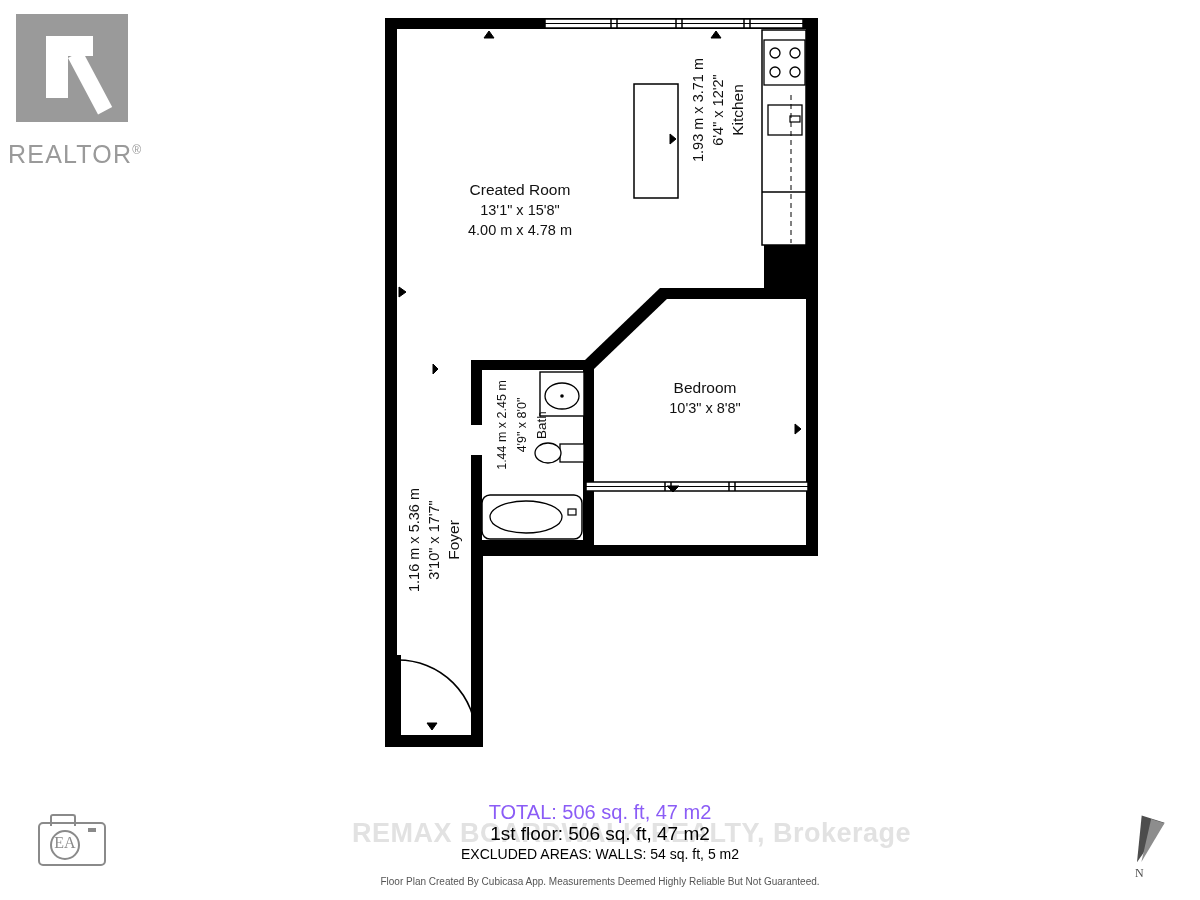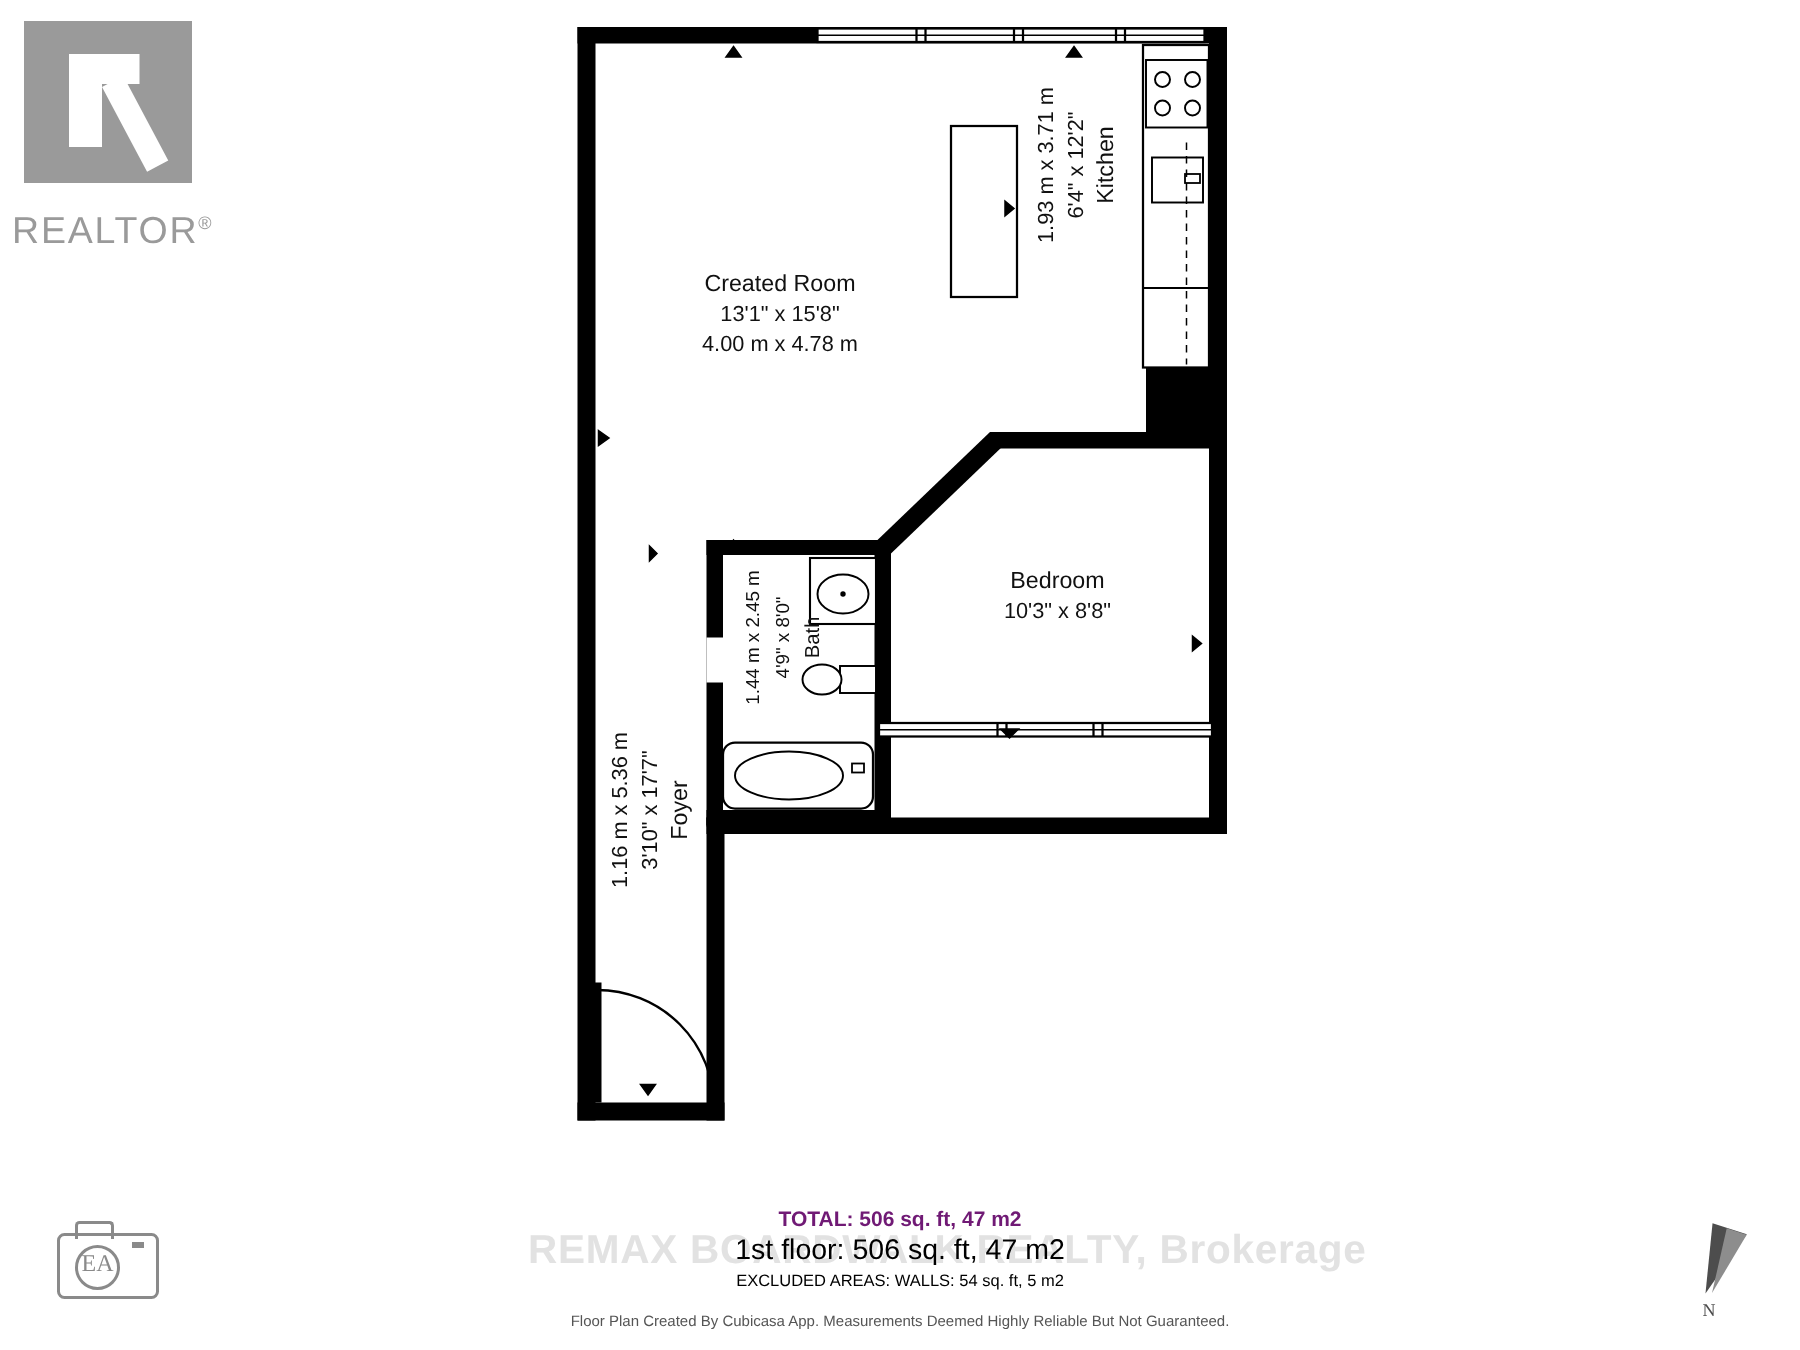--- a/index.html
+++ b/index.html
@@ -219,32 +219,32 @@
 
   
   #footer {
     position: absolute;
     left: 0;
     top: 802px;
     width: 1200px;
     text-align: center;
   }
   #footer .total {
-    font-size: 14px;
-    font-weight: bold;
+    font-size: 20px;
+    font-weight: normal;
     line-height: 21px;
-    color: #701a75;
+    color: #8b5cf6;
   }
   #footer .floor1 {
     font-size: 19px;
     line-height: 21px;
     color: #000;
   }
   #footer .excluded {
-    font-size: 11px;
+    font-size: 14px;
     line-height: 21px;
     color: #000;
   }
   #footer .credit {
     font-size: 10px;
     color: #555;
     margin-top: 10px;
     line-height: 14px;
   }
 </style>

